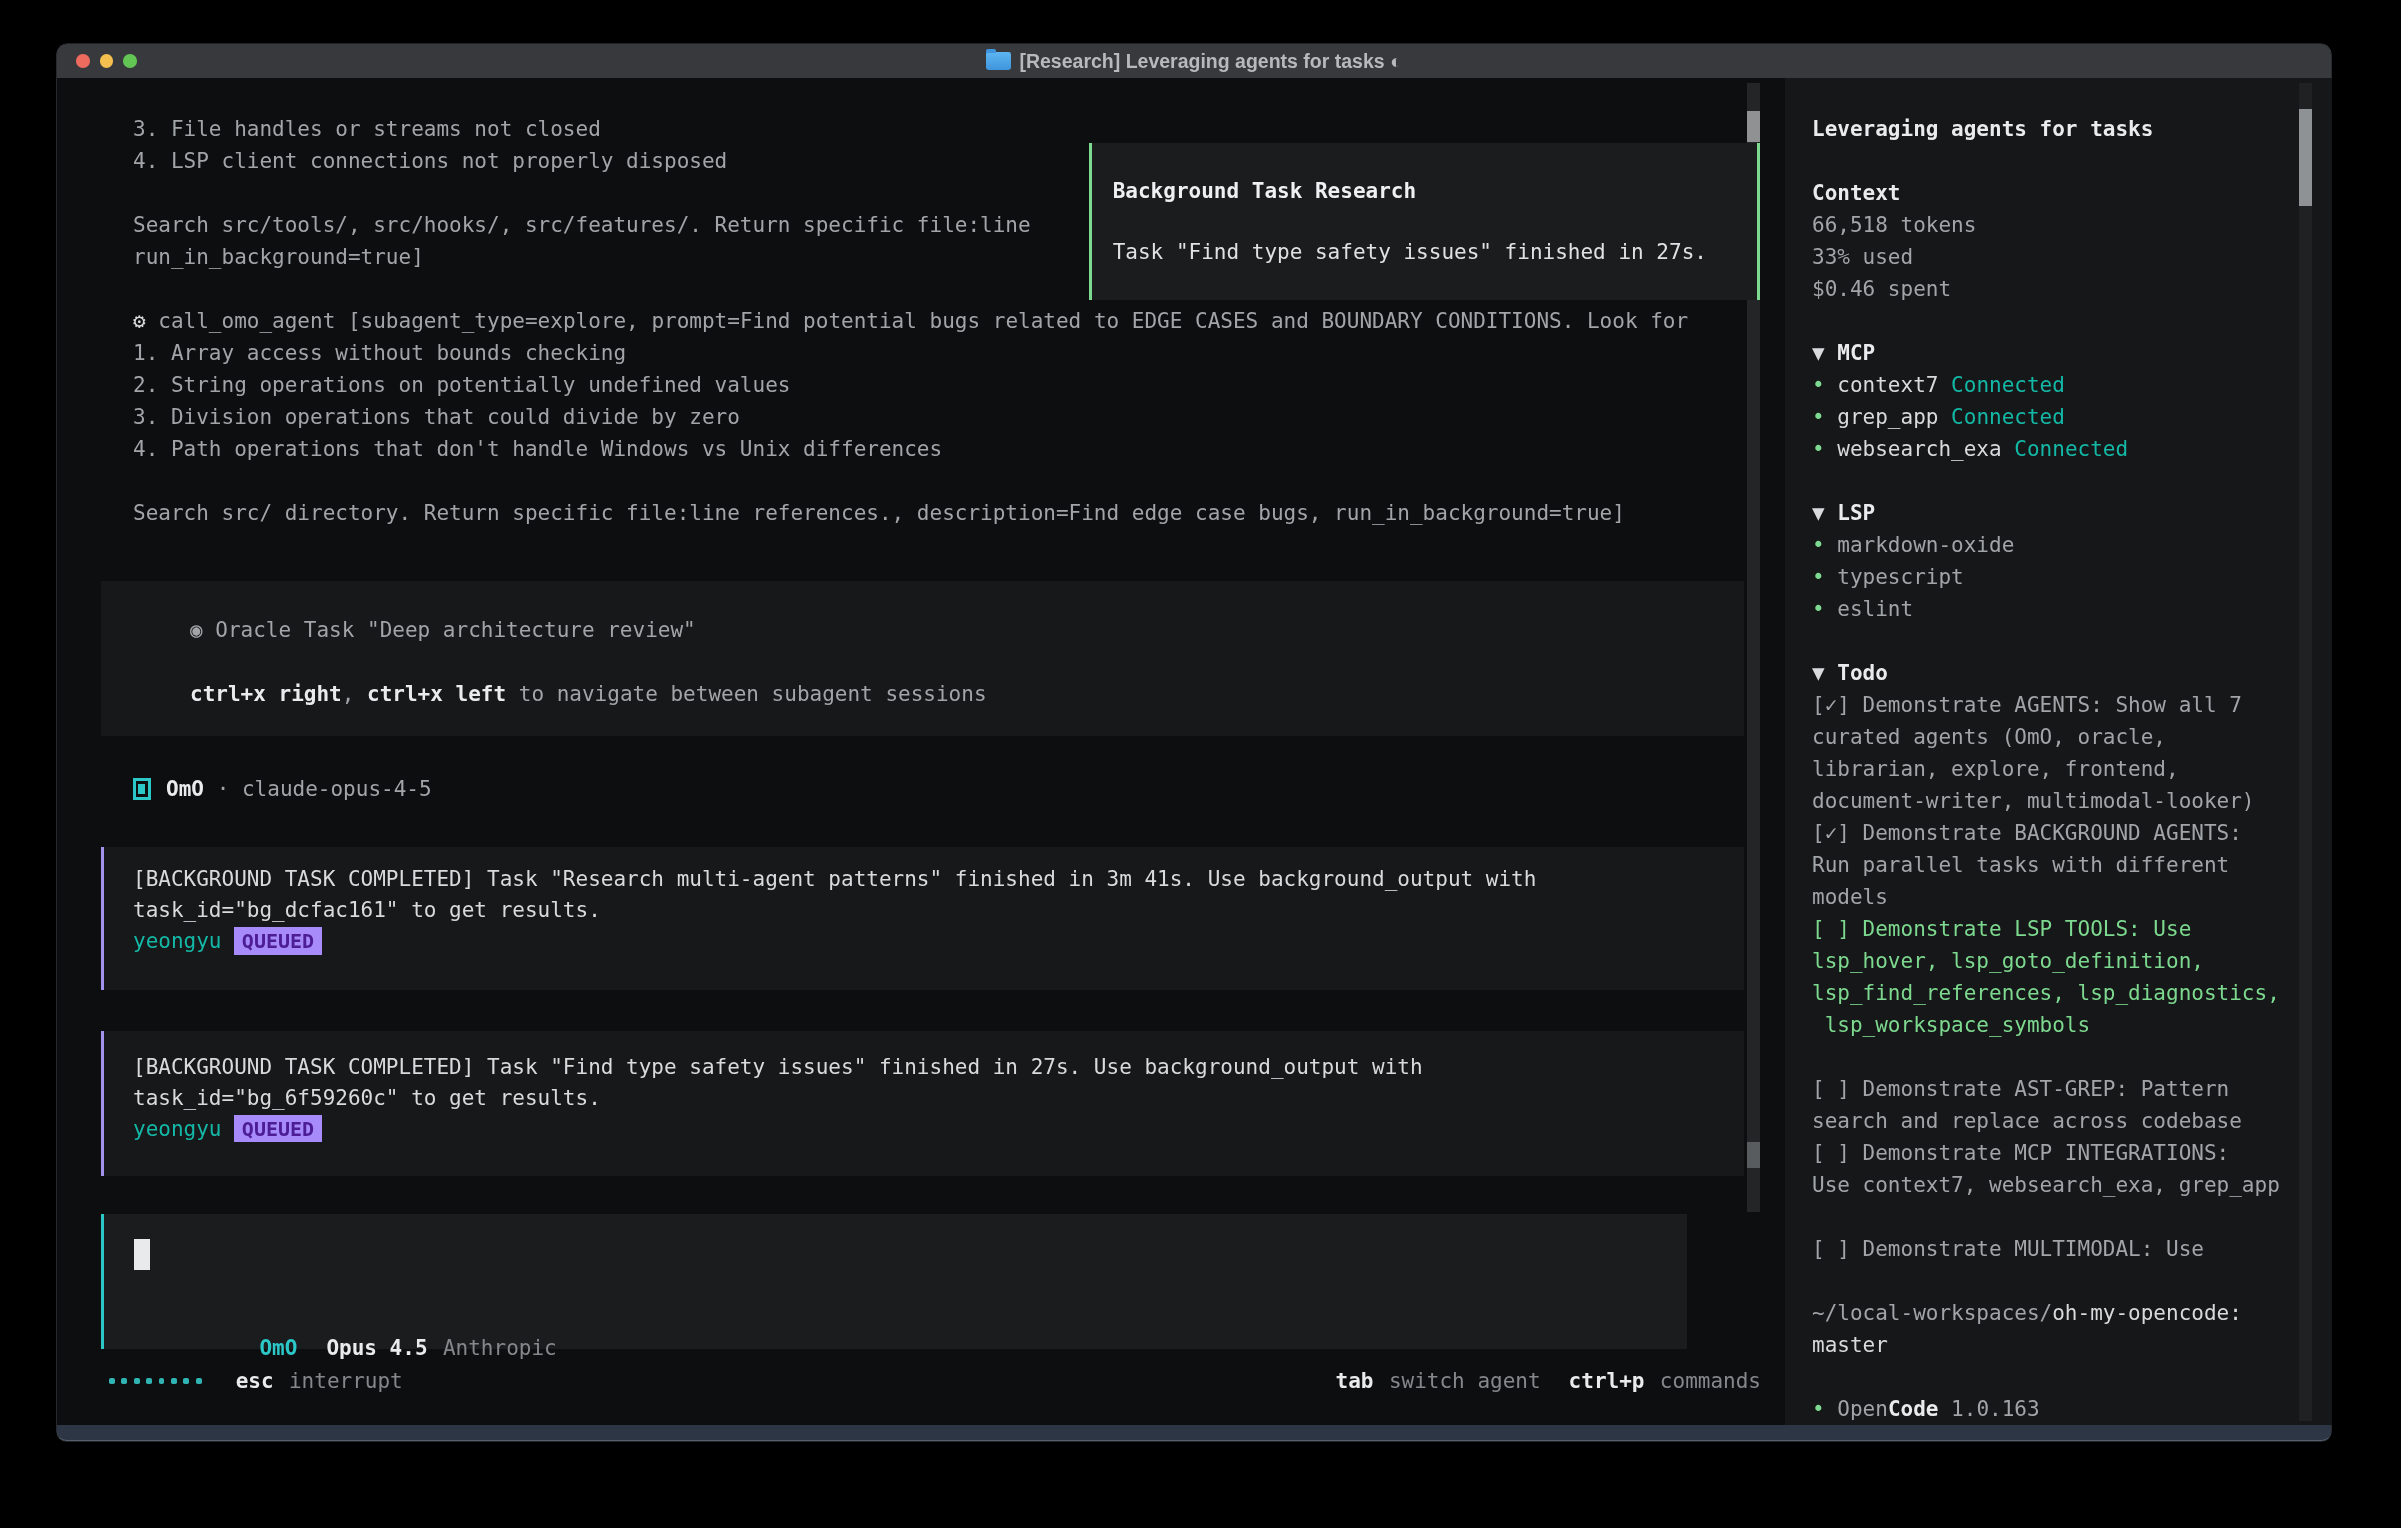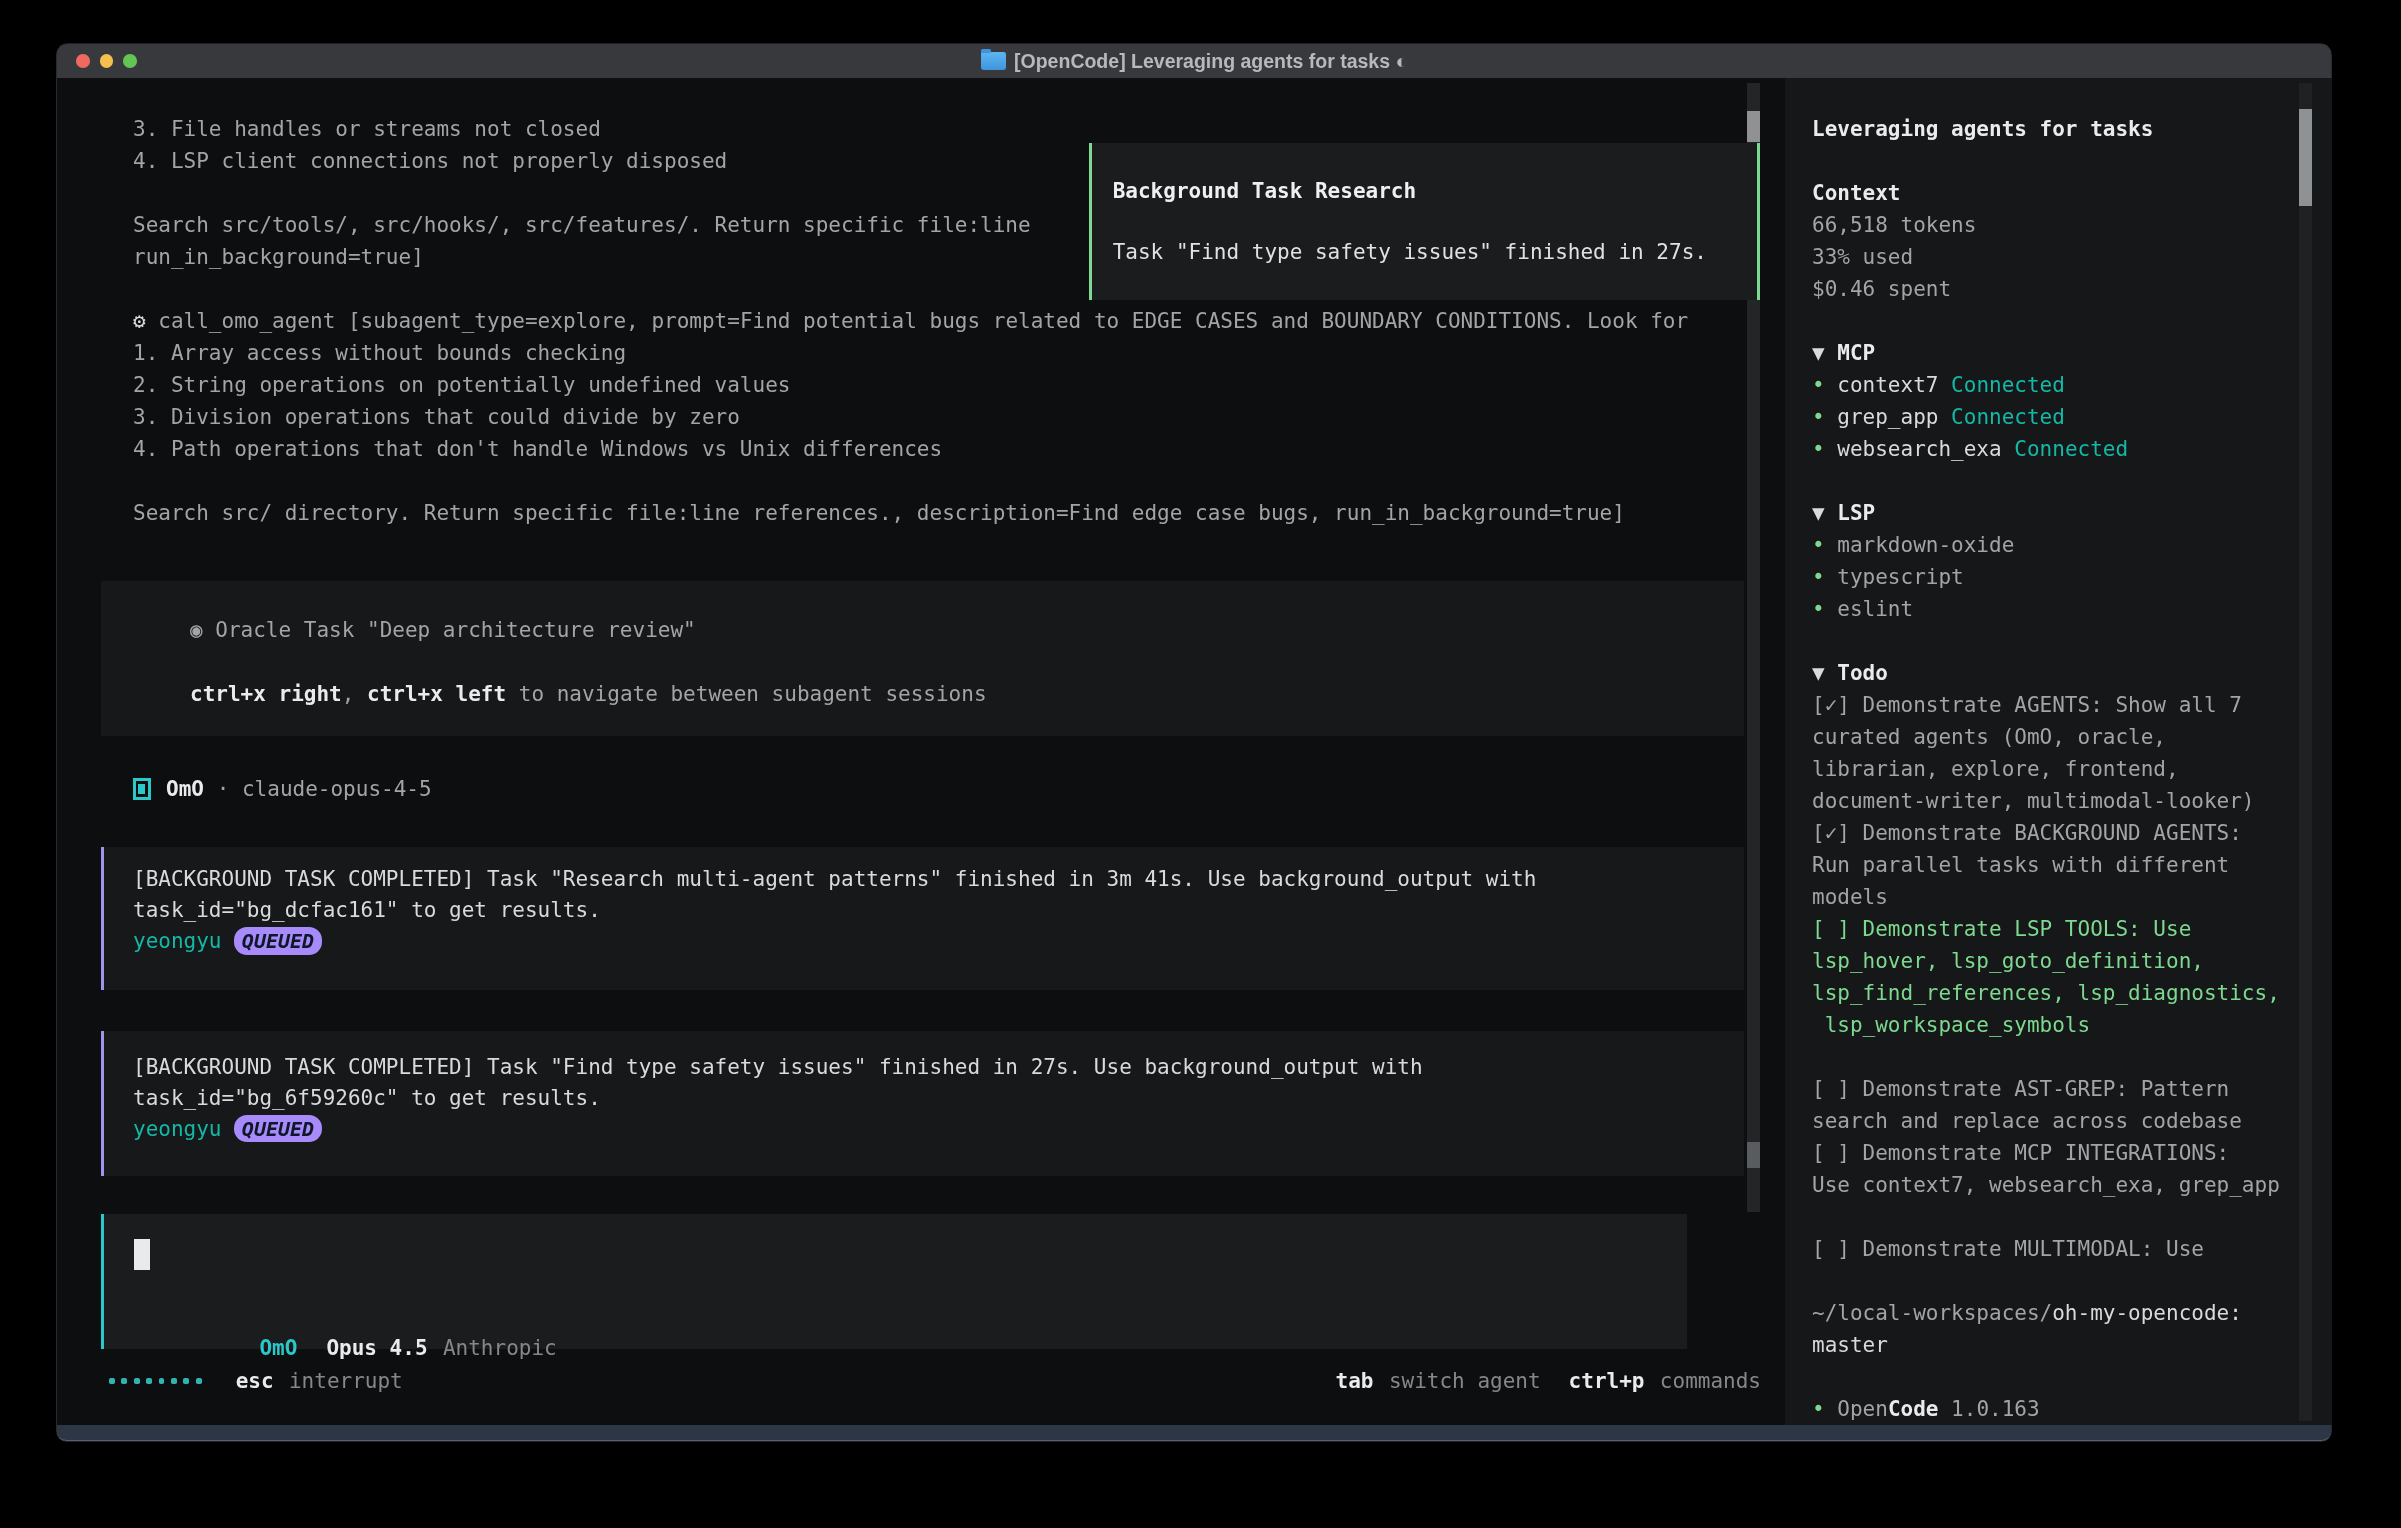--- a/index.html
+++ b/index.html
@@ -33,22 +33,22 @@
   
   .tcol { position:absolute; white-space:pre; font-size:21px; }
   .tline { height:32px; line-height:32px; }
   .lh52 .tline { height:31px; line-height:31px; }
   .lh536 .tline { height:32px; line-height:32px; }
   .s-g { color:#a2a5a8; }
   .s-d { color:#14b8a6; }
   .s-w { color:#d8dadc; }
   .s-b { color:#e9ebed; font-weight:bold; }
   .s-gn { color:#7dd98f; }
-  .s-badge { background:#a78bfa; color:#0f172a; font-weight:bold; font-size:20px;
-             padding:1.8px 7.7px; border-radius:13px;font-style:italic; }
+  .s-badge { background:#a78bfa; color:#4c1d95; font-weight:bold; font-size:20px;
+             padding:1.8px 7.7px; border-radius:0; }
 
   
   .oracle-box { position:absolute; left:44px; top:503px; width:1643px; height:155px; background:#17181a; }
   .task-box { position:absolute; left:44px; width:1643px; background:#17181a; border-left:3.5px solid #a393ee; }
   .input-box { position:absolute; left:44px; top:1136px; width:1586px; height:135px;
                background:#1a1c1e; border-left:3.5px solid #2cc7c7; }
   .cursor { position:absolute; left:29.5px; top:25px; width:16.5px; height:31px; background:#e9eaeb; }
   .model-line { position:absolute; left:29px; top:86px; height:32px; line-height:32px;
                 white-space:pre; font-size:21px; }
   .model-line .agent { color:#2cc7c7; font-weight:bold; }
@@ -97,21 +97,21 @@
   <div class="window">
 
     <div class="titlebar">
       <div class="lights">
         <div class="light l-red"></div>
         <div class="light l-yellow"></div>
         <div class="light l-green"></div>
       </div>
       <div class="wtitle">
         <span class="folder"></span>
-        <span>[OpenCode] Leveraging agents for tasks ◐</span>
+        <span>[Research] Leveraging agents for tasks ◐</span>
       </div>
     </div>
 
     <div class="main">
       <div class="tcol" style="left:76px; top:35px;"><div class="tline"><span class="s-g">3. File handles or streams not closed</span></div><div class="tline"><span class="s-g">4. LSP client connections not properly disposed</span></div><div class="tline">&nbsp;</div><div class="tline"><span class="s-g">Search src/tools/, src/hooks/, src/features/. Return specific file:line</span></div><div class="tline"><span class="s-g">run_in_background=true]</span></div><div class="tline">&nbsp;</div><div class="tline"><span class="s-w">⚙ </span><span class="s-g">call_omo_agent [subagent_type=explore, prompt=Find potential bugs related to EDGE CASES and BOUNDARY CONDITIONS. Look for</span></div><div class="tline"><span class="s-g">1. Array access without bounds checking</span></div><div class="tline"><span class="s-g">2. String operations on potentially undefined values</span></div><div class="tline"><span class="s-g">3. Division operations that could divide by zero</span></div><div class="tline"><span class="s-g">4. Path operations that don't handle Windows vs Unix differences</span></div><div class="tline">&nbsp;</div><div class="tline"><span class="s-g">Search src/ directory. Return specific file:line references., description=Find edge case bugs, run_in_background=true]</span></div></div>
 
       <div class="oracle-box">
         <div class="tcol" style="left:89px; top:32.5px;"><div class="tline"><span class="s-g">◉ Oracle Task "Deep architecture review"</span></div><div class="tline">&nbsp;</div><div class="tline"><span class="s-b">ctrl+x right</span><span class="s-g">, </span><span class="s-b">ctrl+x left</span><span class="s-g"> to navigate between subagent sessions</span></div></div>
       </div>
 

